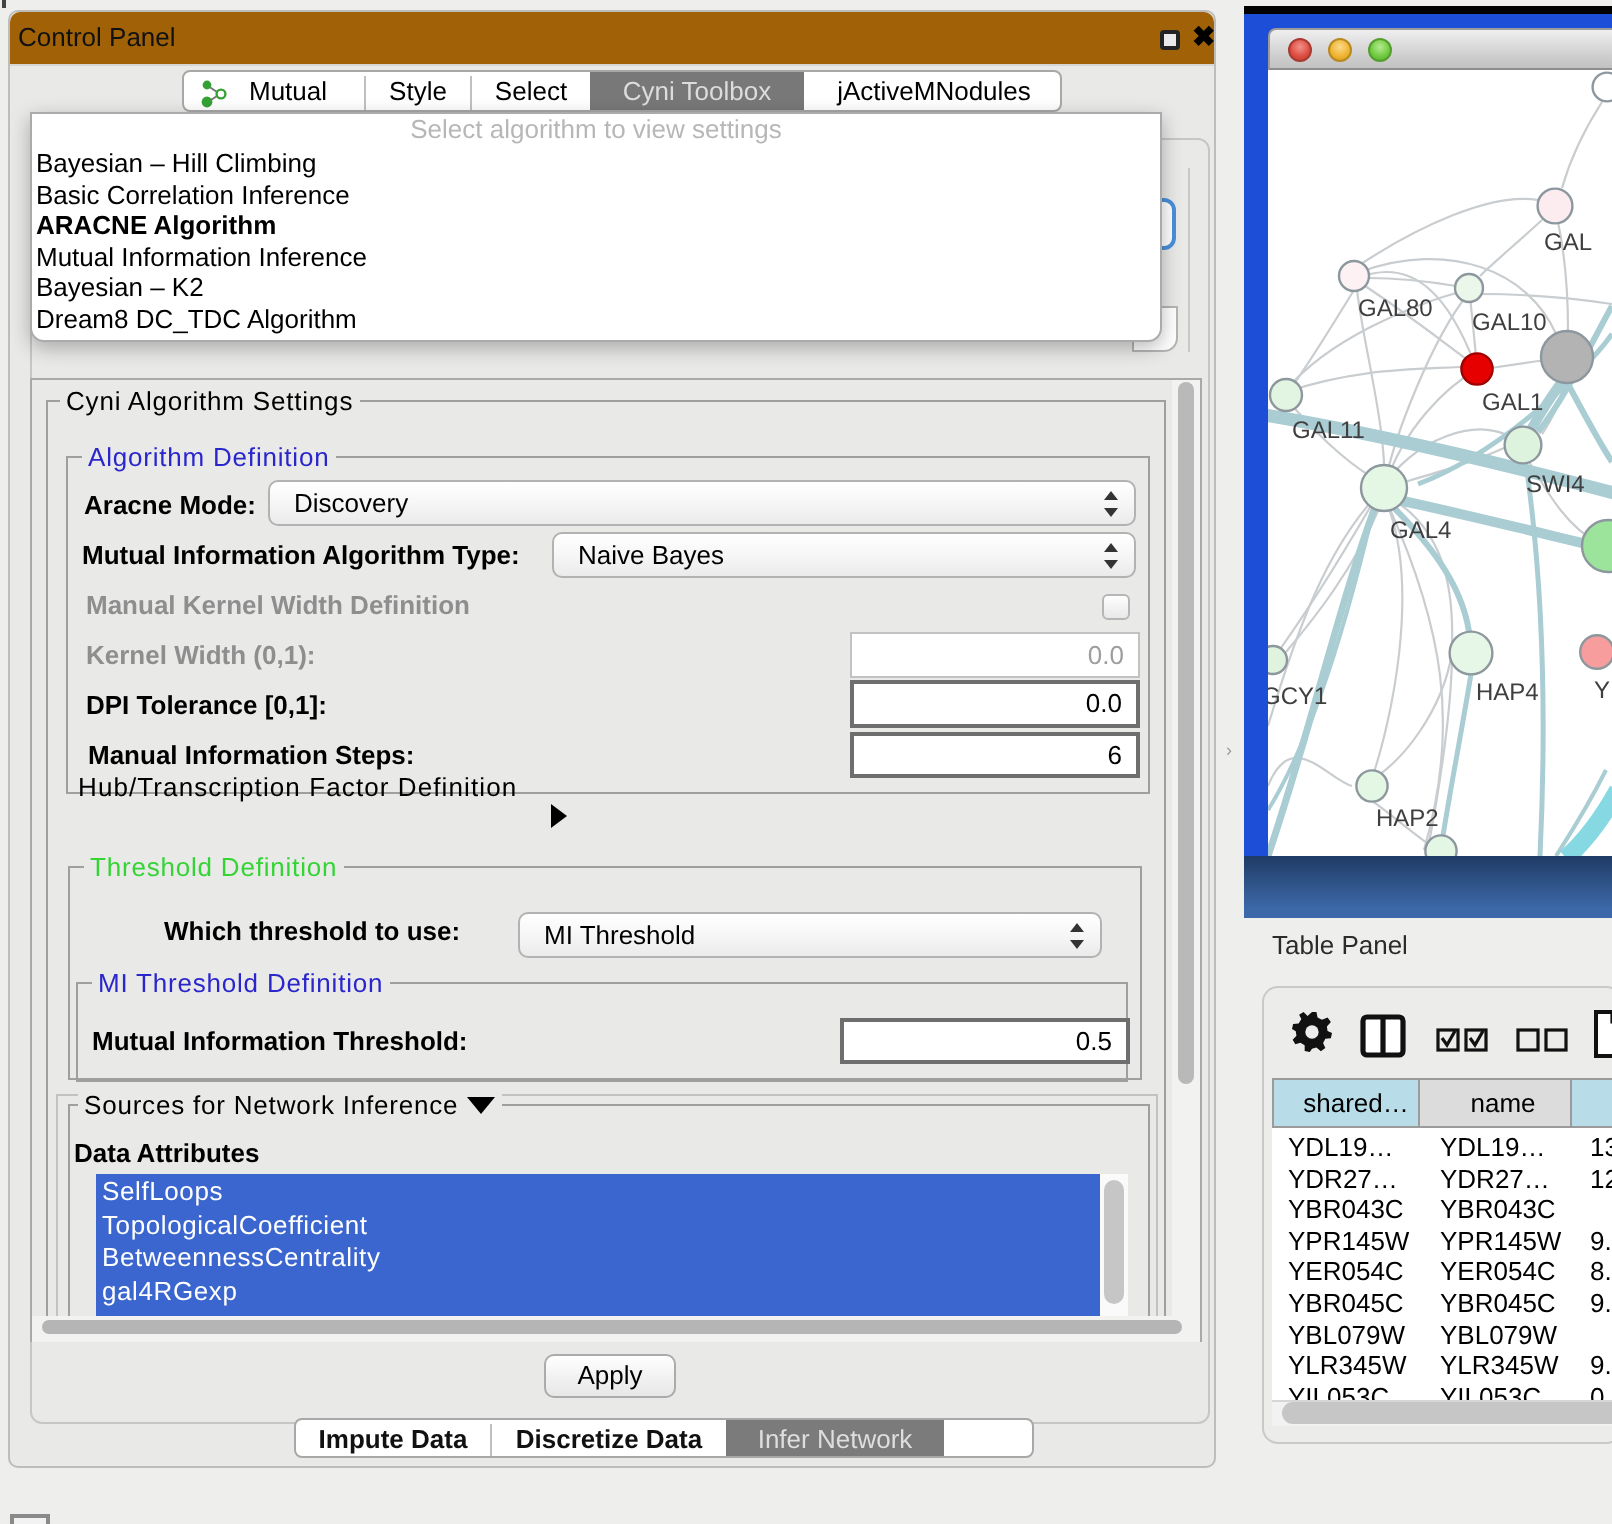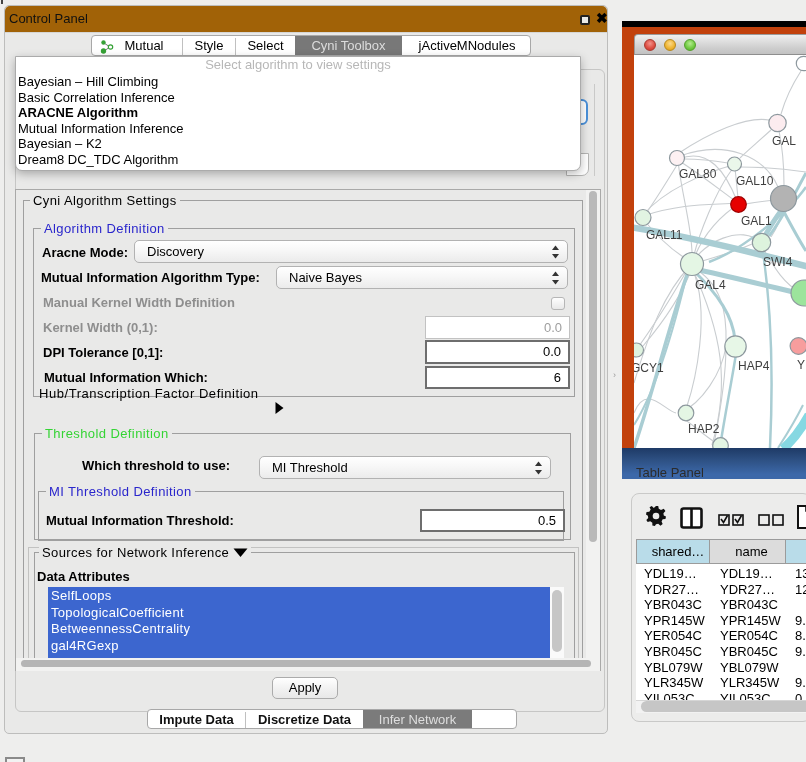--- a/index.html
+++ b/index.html
@@ -86,21 +86,21 @@
 
   <div class="lbl" style="left:38px;top:289px;color:#8e8e8e;">Manual Kernel Width Definition</div>
   <div class="abs" style="left:546px;top:291px;width:14px;height:13px;background:linear-gradient(#fefefe,#e8e8e8);border:1px solid #b6b6b6;border-radius:3px;"></div>
 
   <div class="lbl" style="left:38px;top:314px;color:#8e8e8e;">Kernel Width (0,1):</div>
   <div class="tf" style="left:420px;top:310px;width:145px;height:23px;border:1px solid #c2c2c2;color:#9e9e9e;line-height:21px;">0.0</div>
 
   <div class="lbl" style="left:38px;top:339px;">DPI Tolerance [0,1]:</div>
   <div class="tf" style="left:420px;top:334px;width:145px;height:24px;border:2px solid #6e6e6e;line-height:20px;">0.0</div>
 
-  <div class="lbl" style="left:39px;top:364px;">Mutual Information Which:</div>
+  <div class="lbl" style="left:39px;top:364px;">Manual Information Steps:</div>
   <div class="tf" style="left:420px;top:360px;width:145px;height:23px;border:2px solid #6e6e6e;line-height:19px;">6</div>
 
   <div class="abs" style="left:34px;top:380px;font-size:13px;letter-spacing:0.55px;color:#000;">Hub/Transcription Factor Definition</div>
   <svg class="abs" style="left:269px;top:395px;" width="11" height="14" viewBox="0 0 11 14">
         <path d="M1.5 1 L9.5 7 L1.5 13 Z" fill="#000"></path>
       </svg>
 
   <div class="gbox" style="left:29px;top:427px;width:537px;height:107px;">
     <div class="gtitle" style="left:7px;color:#35d435;">Threshold Definition</div>
   </div>
@@ -154,21 +154,21 @@
     Basic Correlation Inference<br>
     <span class="b">ARACNE Algorithm</span><br>
     Mutual Information Inference<br>
     Bayesian – K2<br>
     Dream8 DC_TDC Algorithm
   </div>
 </div>
 
 <div class="abs" style="left:613px;top:370px;color:#9a9a9a;font-size:9px;">›</div>
 
-<div class="abs" style="left:622px;top:3px;width:184px;height:452px;background:#c2410c;border-top:6px solid #000000;margin-top:18px;">
+<div class="abs" style="left:622px;top:3px;width:184px;height:452px;background:#1d4ed8;border-top:4px solid #000000;">
 
   <div class="abs" style="left:12px;top:7px;width:172px;height:21px;background:linear-gradient(#efefef,#cdcdcd 70%,#c2c2c2);border:1px solid #9b9b9b;border-bottom:1px solid #8e8e8e;border-radius:4px 0 0 0;border-right:none;">
     <div class="abs" style="left:9px;top:4px;width:12px;height:12px;border-radius:50%;background:radial-gradient(circle at 50% 35%, #f2928a, #dd4b40 60%, #c03a31);border:0.5px solid #a83a30;"></div>
     <div class="abs" style="left:29px;top:4px;width:12px;height:12px;border-radius:50%;background:radial-gradient(circle at 50% 35%, #fbd98a, #eeb32f 60%, #cf941f);border:0.5px solid #b8891e;"></div>
     <div class="abs" style="left:49px;top:4px;width:12px;height:12px;border-radius:50%;background:radial-gradient(circle at 50% 35%, #b5eb8f, #6ec93f 60%, #57a82e);border:0.5px solid #549f2c;"></div>
   </div>
 
   <div class="abs" style="left:0px;top:421px;width:184px;height:31px;background:linear-gradient(#1e3a66,#2e5184 40%,#3c68a9 85%);"></div>
   <svg class="abs" style="left:12px;top:28px;background:#fff;" width="172" height="393" viewBox="0 0 172 393">
 

